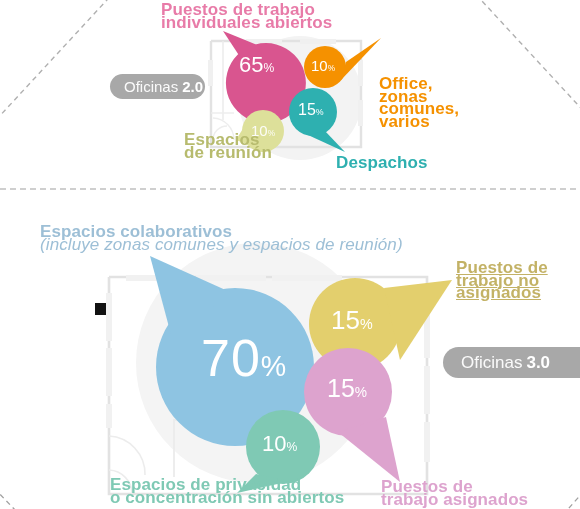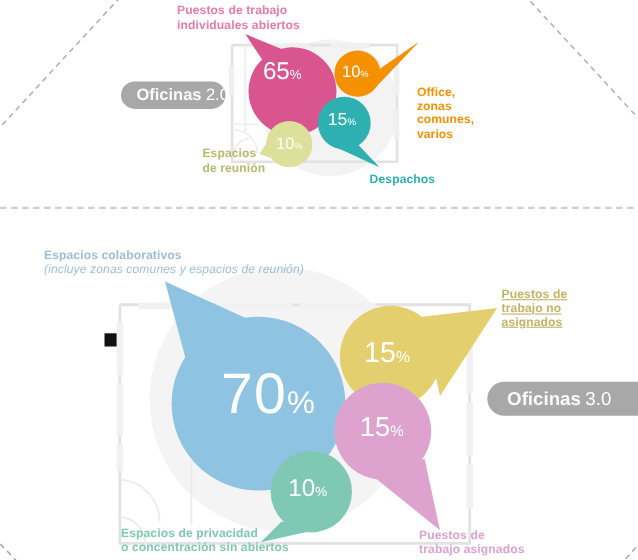--- a/index.html
+++ b/index.html
@@ -20,43 +20,43 @@
   .layer {
     position: absolute;
     left: 0;
     top: 0;
     width: 580px;
     height: 509px;
     overflow: visible;
   }
   .label {
     position: absolute;
-    font-size: 11px;
+    font-size: 17px;
     line-height: 12.5px;
     font-weight: bold;
     letter-spacing: 0.1px;
     white-space: pre;
     -webkit-font-smoothing: antialiased;
   }
   .label .ital {
     font-style: italic;
     font-weight: normal;
   }
   .badge {
     position: absolute;
     border-radius: 999px;
     background: #a8a8a8;
     color: #ffffff;
     font-size: 15px;
     display: flex;
     align-items: center;
     box-sizing: border-box;
   }
-  .badge .thin { font-weight: bold; opacity: .95; }
-  .badge .bold { font-weight: normal; margin-left: 4px; }
+  .badge .thin { font-weight: normal; opacity: .95; }
+  .badge .bold { font-weight: bold; margin-left: 4px; }
   .bubble-text {
     position: absolute;
     color: #ffffff;
     white-space: nowrap;
     font-weight: normal;
     pointer-events: none;
   }
   .bubble-text .pct { font-size: .55em; }
 </style>
 </head>

